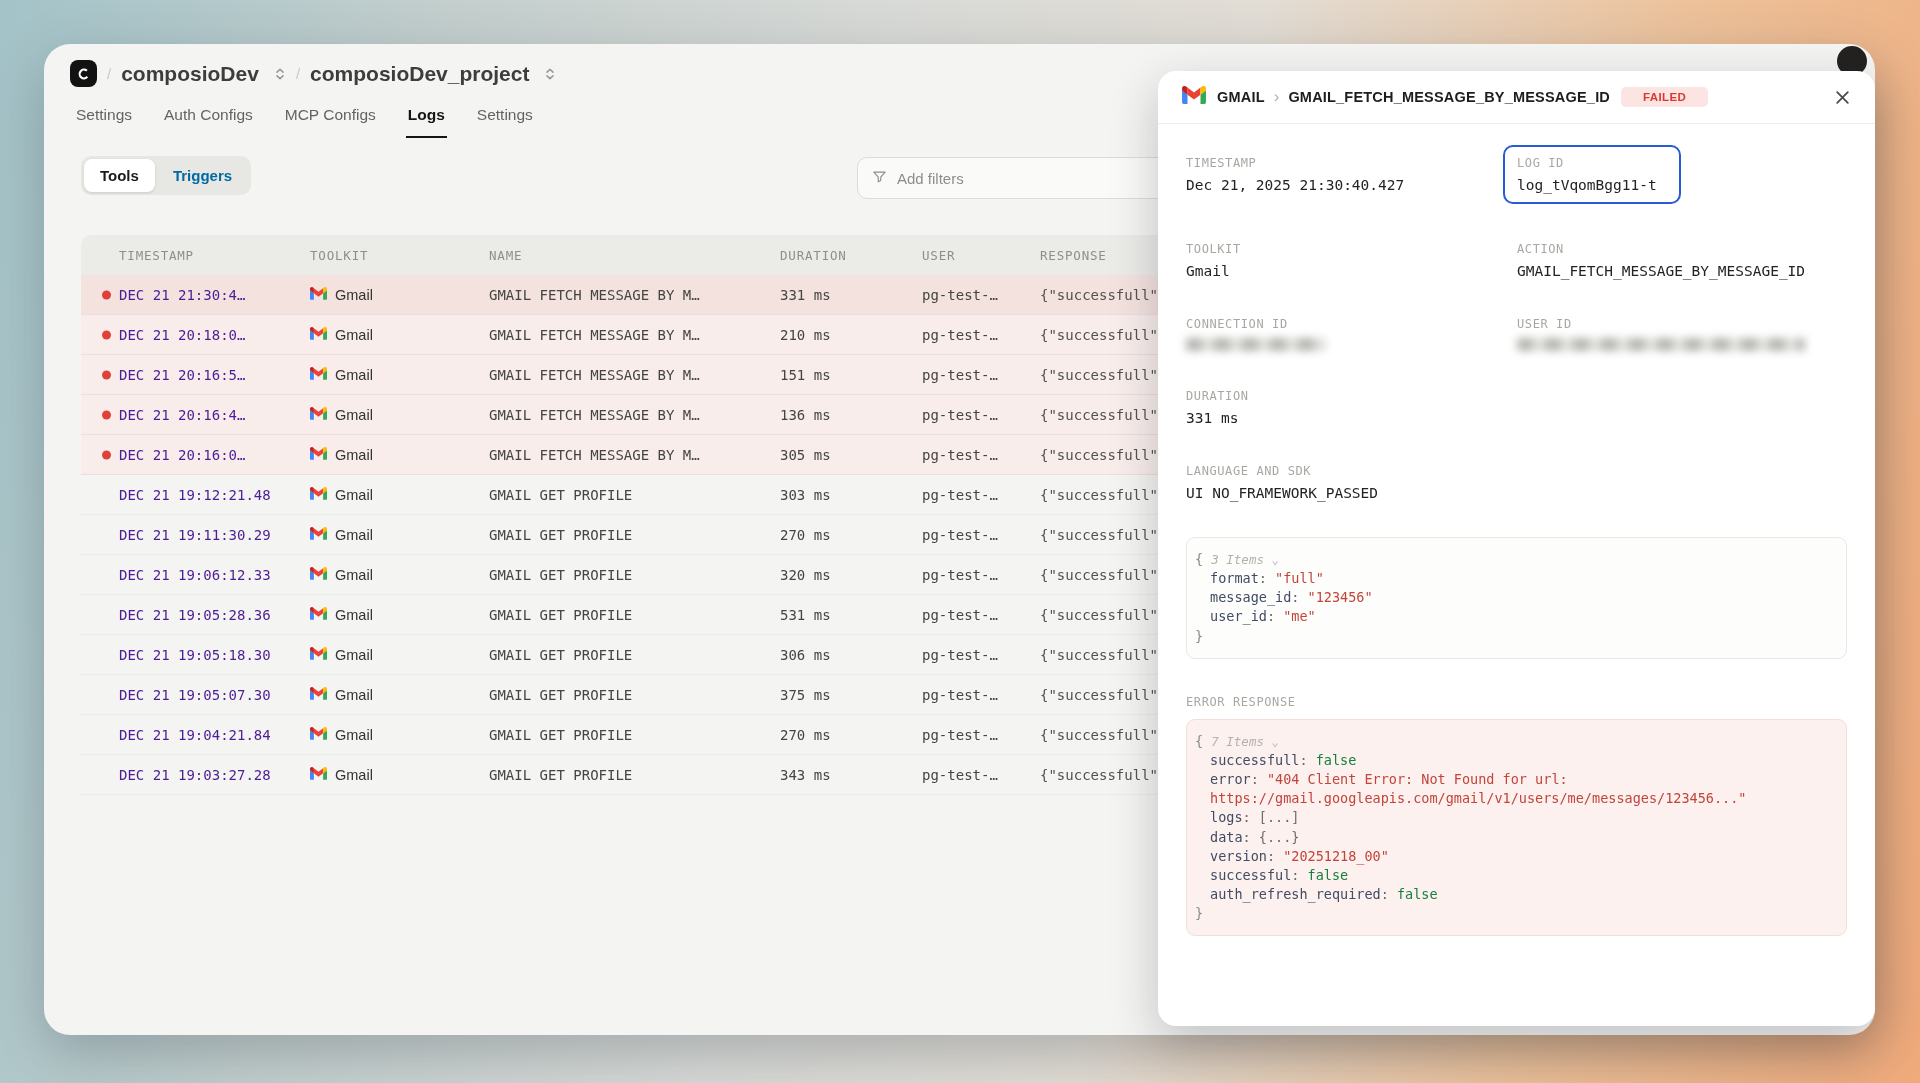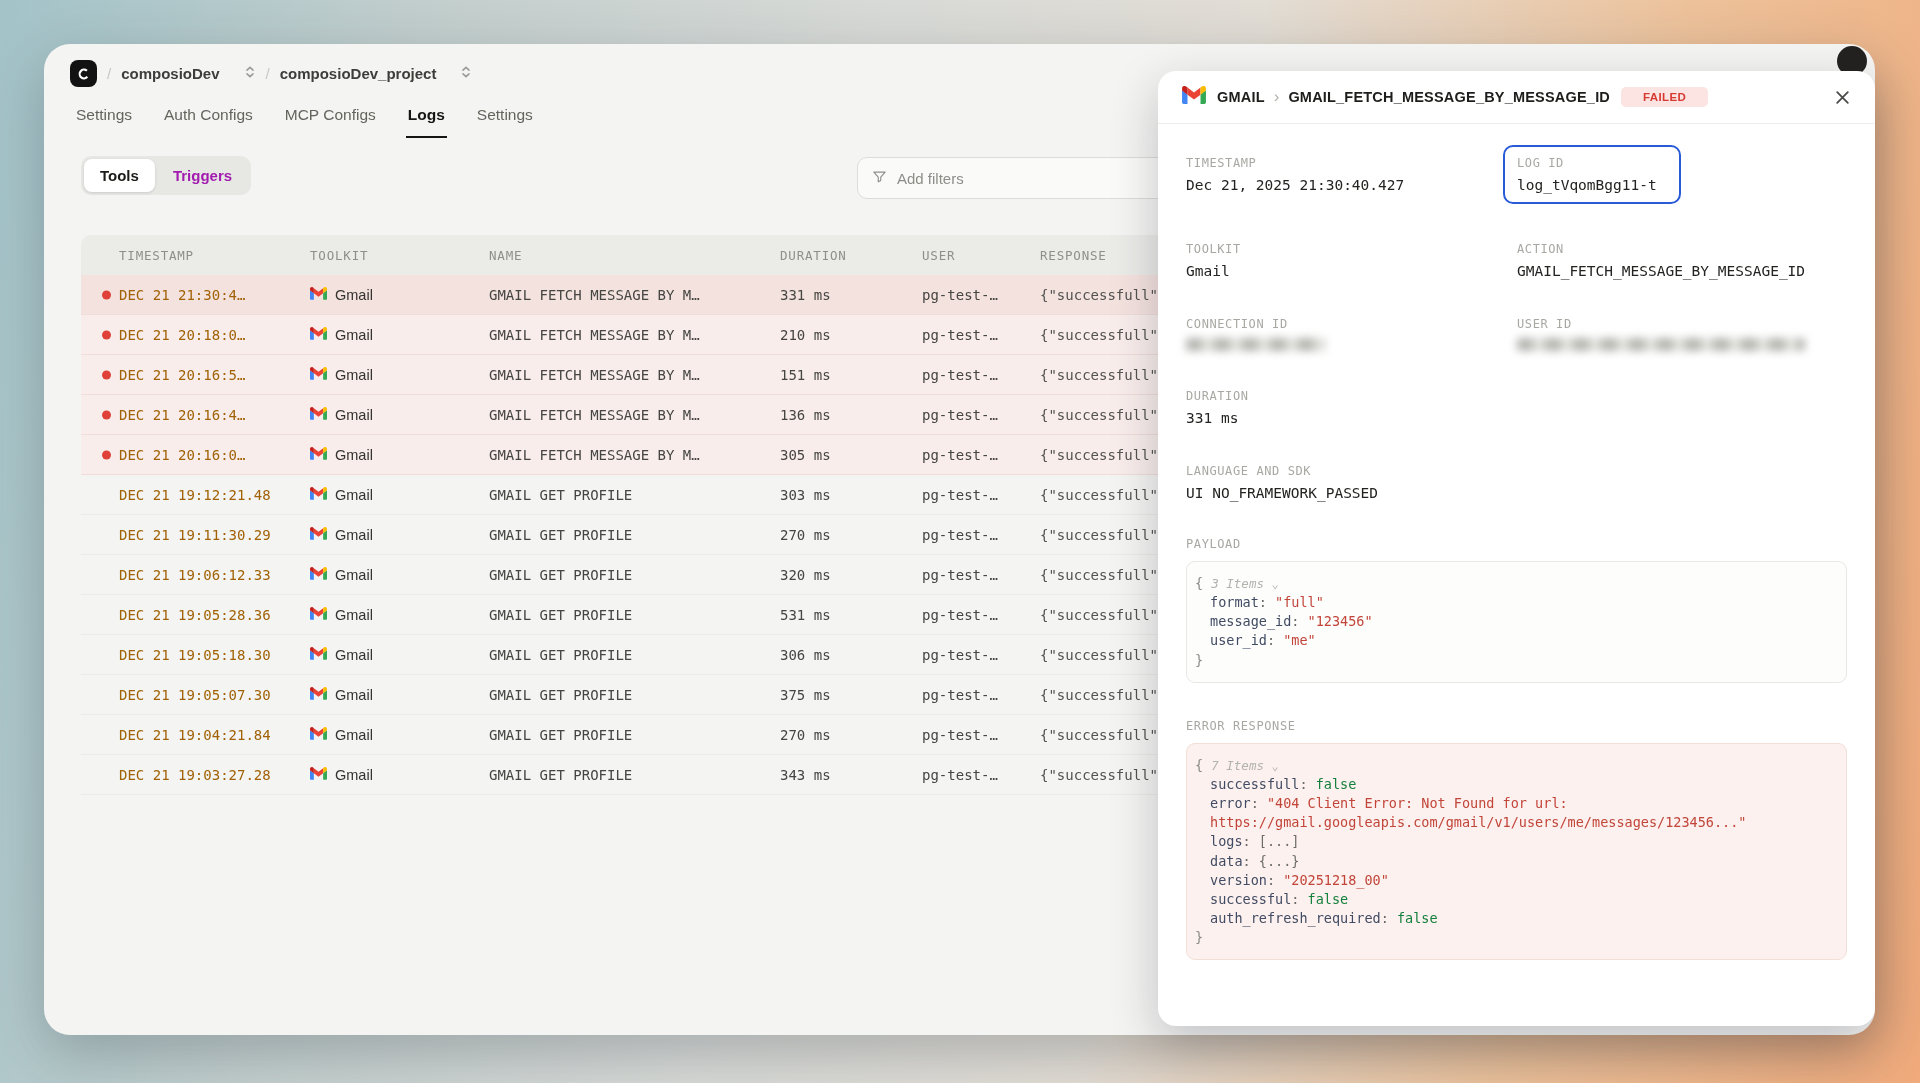--- a/index.html
+++ b/index.html
@@ -12,48 +12,48 @@
 
   
   .window {
     position:absolute; left:44px; top:44px; right:45px; bottom:48px;
     background:#f4f4f2; border-radius:26px;
     box-shadow:0 18px 55px rgba(40,50,60,.28);
   }
   .topbar { display:flex; align-items:center; gap:10px; padding:16px 28px 0 26px; }
   .logo { width:27px; height:27px; border-radius:8px; background:#121212; display:flex; align-items:center; justify-content:center; cursor:pointer; }
   .slash { color:#c8c8c4; font-size:15px; }
-  .crumb { display:flex; align-items:center; gap:24px; background:none; border:none; cursor:pointer;
-           font-family:"Liberation Sans",sans-serif; font-size:15px; font-weight:600; color:#3d3d3a; }
+  .crumb { display:flex; align-items:center; gap:15px; background:none; border:none; cursor:pointer;
+           font-family:"Liberation Sans",sans-serif; font-size:21px; font-weight:600; color:#3d3d3a; }
   .tabs { display:flex; gap:28px; padding:0 30px; margin-top:10px; }
   .tab { background:none; border:none; cursor:pointer; font-family:"Liberation Sans",sans-serif;
          font-size:15.5px; font-weight:500; color:#64645f; padding:9px 2px 12px; border-bottom:2px solid transparent; }
   .tab.active { color:#151513; font-weight:600; border-bottom-color:#151513; }
 
   .controls { position:relative; margin-top:18px; height:44px; }
   .segmented { position:absolute; left:37px; top:0; display:flex; gap:2px; background:#e7e7e4; border-radius:10px; padding:3px; }
   .seg-btn { border:none; cursor:pointer; background:transparent; padding:8px 16px; border-radius:8px;
-             font-family:"Liberation Sans",sans-serif; font-size:15px; font-weight:600; color:#a21caf; }
+             font-family:"Liberation Sans",sans-serif; font-size:15px; font-weight:600; color:#0369a1; }
   .seg-btn.active { background:#fff; color:#1b1b19; box-shadow:0 1px 3px rgba(0,0,0,.12); }
   .filter { position:absolute; left:813px; top:1px; width:560px; height:42px; display:flex; align-items:center; gap:10px;
             padding:0 14px; border:1px solid #dcdcd9; border-radius:10px; background:#fafaf8; color:#8d8d89; font-size:15px; cursor:pointer; }
 
   
   .table { margin:35px 60px 0 37px; }
   .grid-cols { display:grid; grid-template-columns:229px 179px 291px 142px 118px 1fr; align-items:center; }
   .thead { background:#ebebe8; border-radius:10px 10px 0 0; height:40px; }
   .th { font-family:"DejaVu Sans Mono",monospace; font-size:12.5px; color:#8f8f8a; letter-spacing:.8px; white-space:nowrap; overflow:hidden; }
   .th:first-child { padding-left:38px; }
   .row { position:relative; height:40px; border-bottom:1px solid #ebebe8; cursor:pointer; }
   .row.failed { background:#f8edeb; border-bottom-color:#f0ddd9; }
   .row.failed.selected { background:#f4e2df; }
   .dot { display:none; position:absolute; left:21px; top:50%; transform:translateY(-50%); width:9px; height:9px; border-radius:50%; background:#df4037; }
   .row.failed .dot { display:block; }
   .cell { white-space:nowrap; overflow:hidden; }
-  .cell-ts { padding-left:38px; font-family:"DejaVu Sans Mono",monospace; font-size:14px; color:#a16207; }
+  .cell-ts { padding-left:38px; font-family:"DejaVu Sans Mono",monospace; font-size:14px; color:#4c1d95; }
   .cell-toolkit { display:flex; align-items:center; gap:8px; font-size:14.5px; color:#33332f; }
   .cell-name,.cell-duration,.cell-user,.cell-resp { font-family:"DejaVu Sans Mono",monospace; font-size:14px; color:#454541; }
   .cell-resp { color:#52524e; }
 
   .avatar { position:absolute; left:1837px; top:46px; width:30px; height:30px; border-radius:50%; background:#242220; z-index:5; cursor:pointer; }
 
   
   .drawer { position:absolute; top:71px; right:45px; width:717px; bottom:57px; background:#fff; border-radius:18px;
             box-shadow:0 16px 48px rgba(30,35,45,.24); z-index:10; overflow:hidden; }
   .drawer-header { display:flex; align-items:center; gap:11px; padding:15px 24px; border-bottom:1px solid #ededea; }
@@ -515,21 +515,20 @@
         </div>
         <div class="field full">
           <div class="field-inner">
             <div class="field-label">LANGUAGE AND SDK</div>
             <div class="field-value">UI NO_FRAMEWORK_PASSED</div>
           </div>
         </div>
       </div>
 
     <div class="section">
-      <div class="section-label">PAYLOAD</div>
       <div class="json-box">
           <div class="json-line"><span class="json-brace">{ </span><span class="json-items">3 Items </span><span class="json-chevron">⌄</span></div>
           <div class="json-line indent"><span class="json-key">format</span><span class="json-punct">: </span><span class="json-val string">"full"</span></div>
           <div class="json-line indent"><span class="json-key">message_id</span><span class="json-punct">: </span><span class="json-val string">"123456"</span></div>
           <div class="json-line indent"><span class="json-key">user_id</span><span class="json-punct">: </span><span class="json-val string">"me"</span></div>
           <div class="json-line"><span class="json-brace">}</span></div>
         </div>
     </div>
 
     <div class="section">

